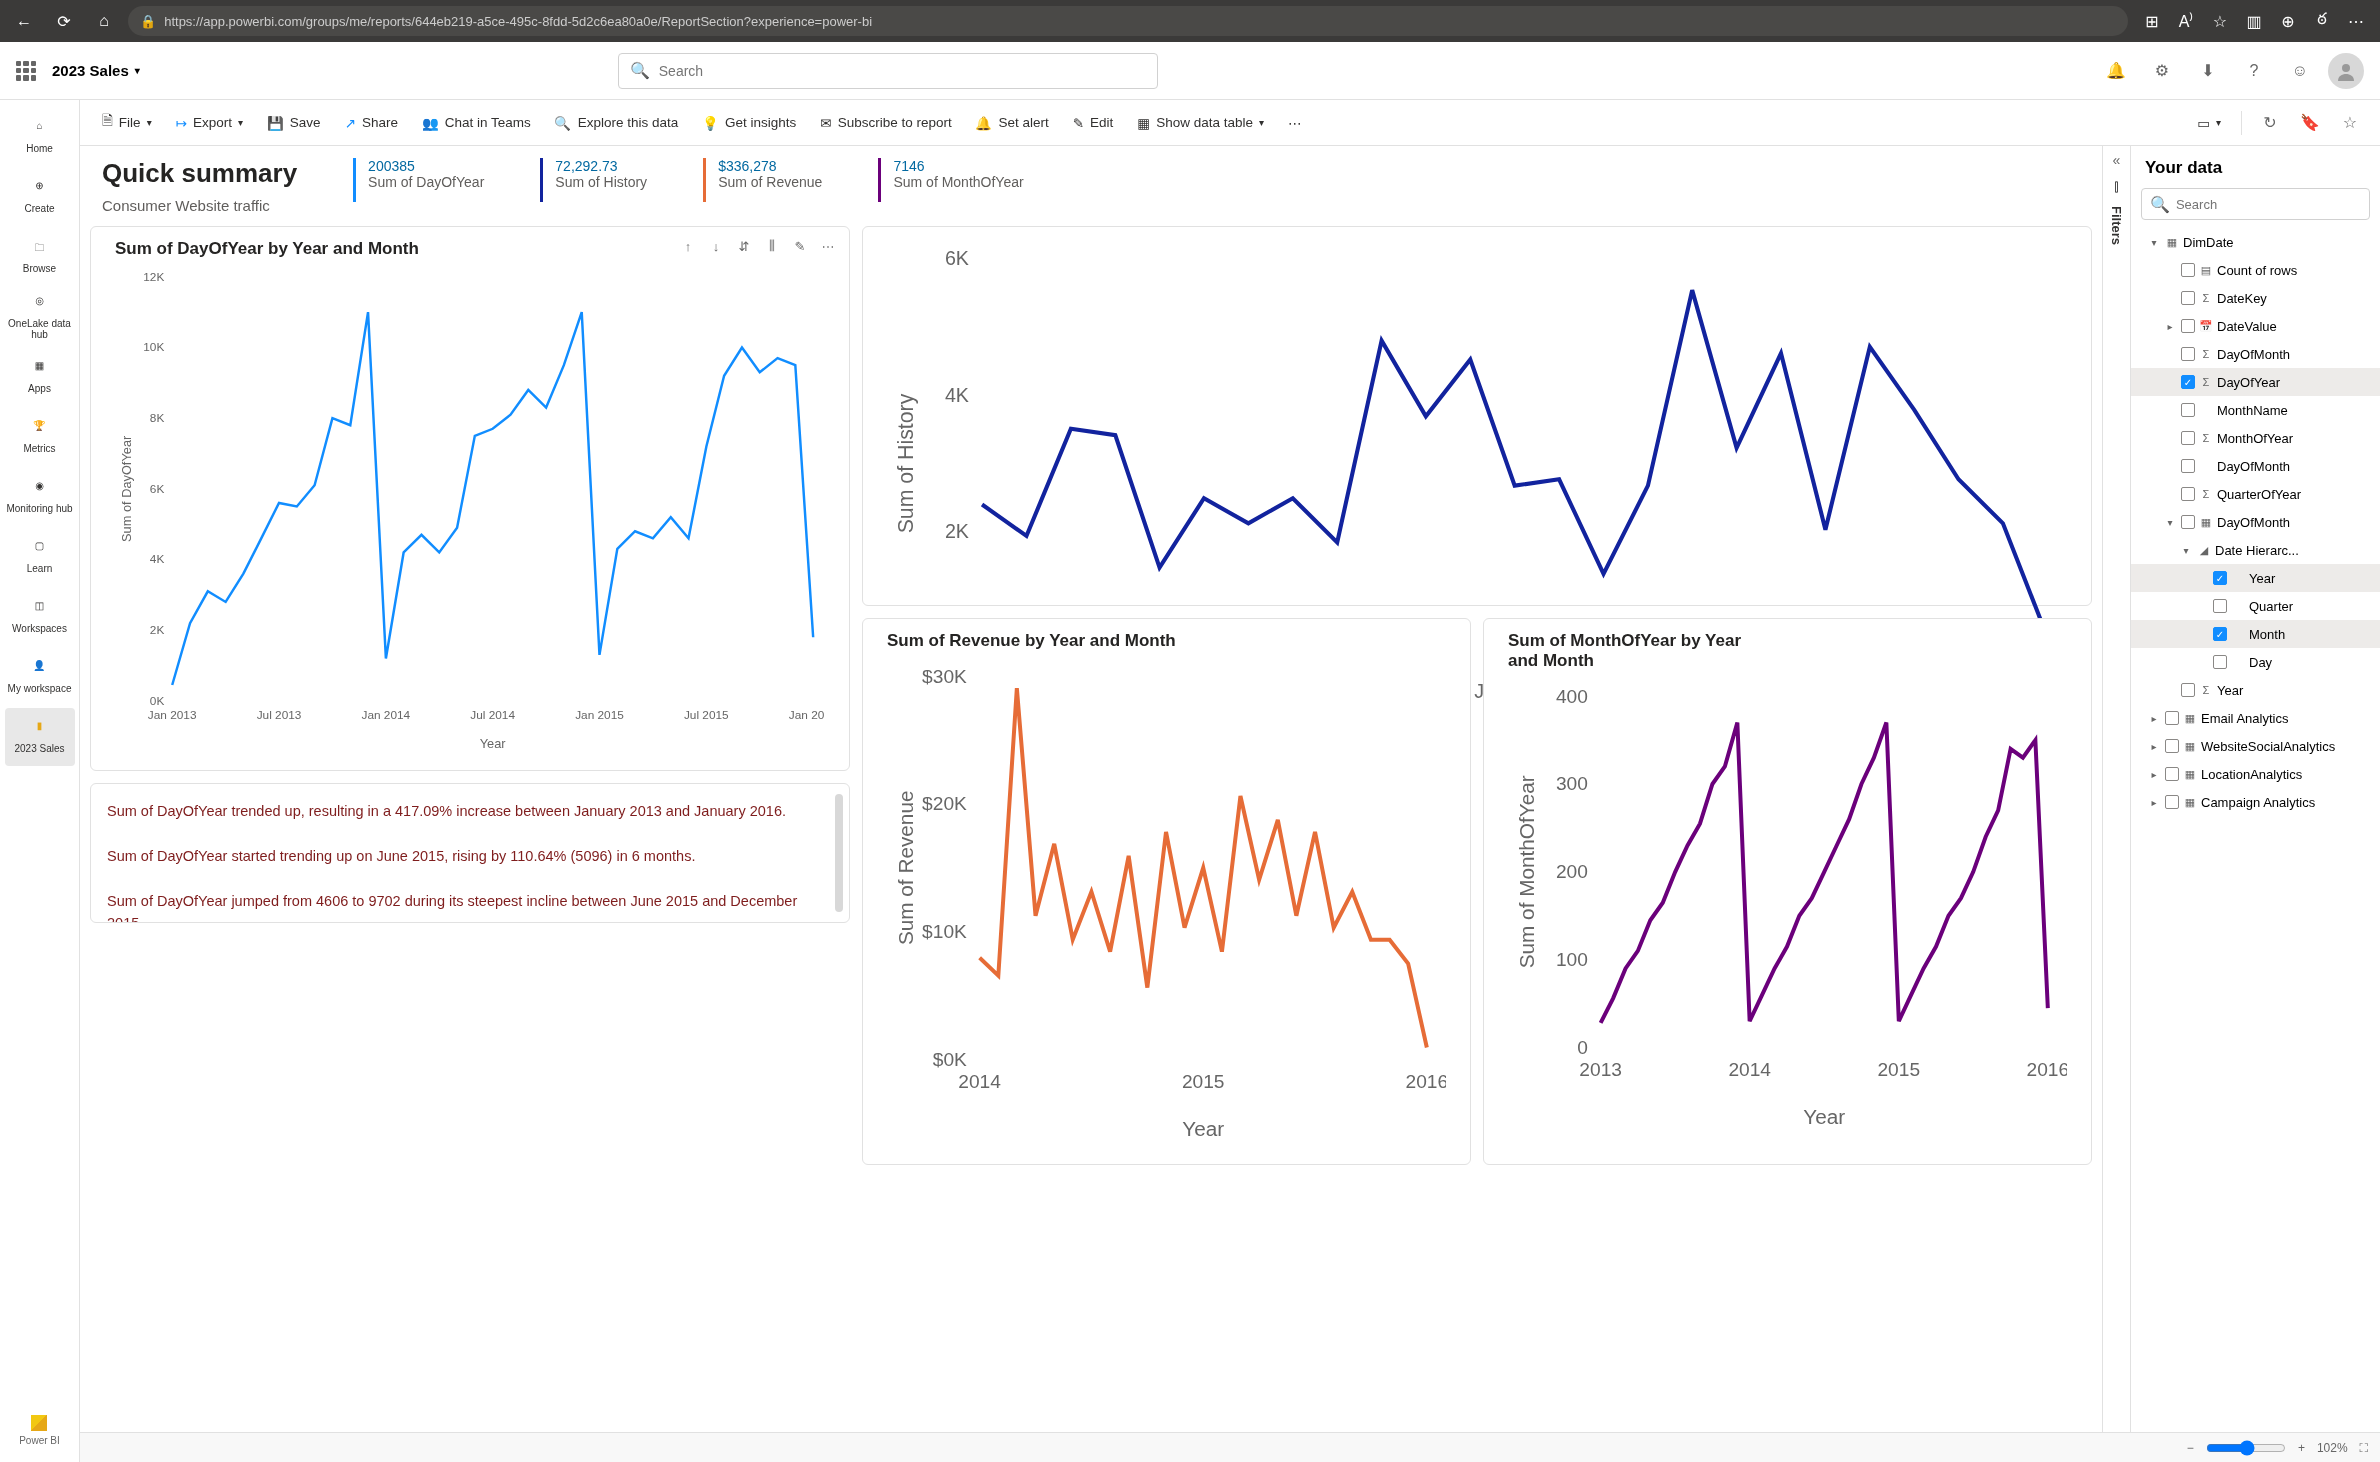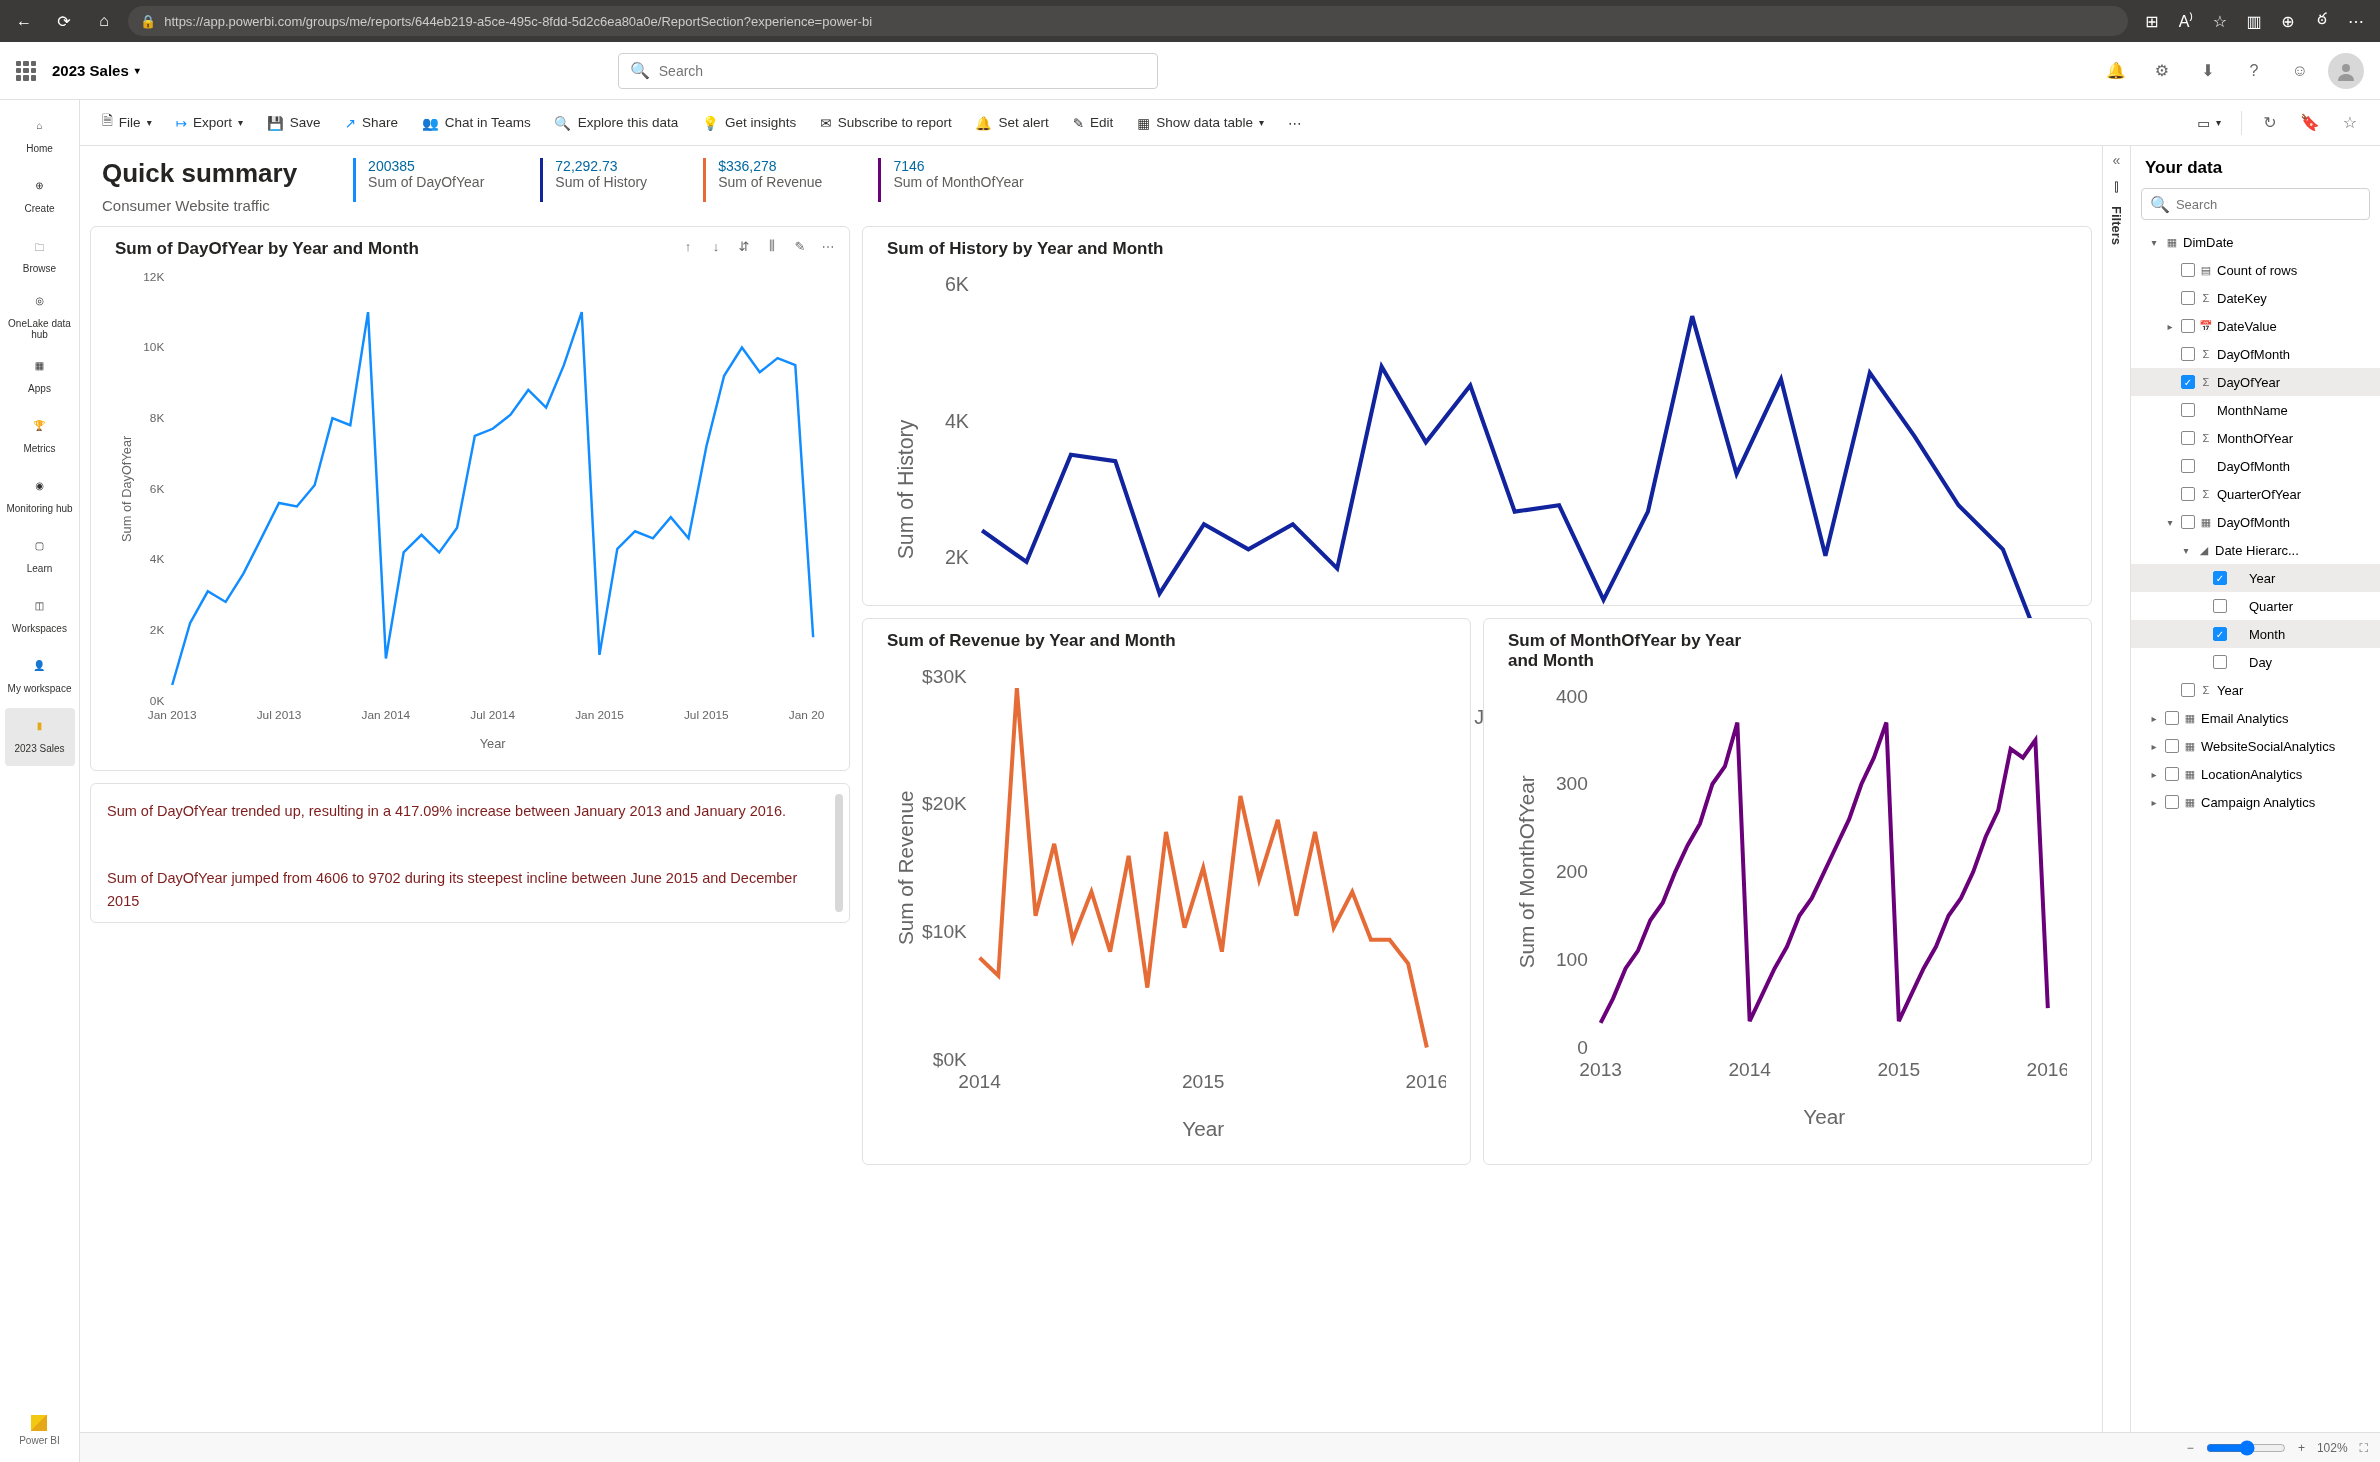--- a/index.html
+++ b/index.html
@@ -311,28 +311,27 @@
                     <text class="tick" x="491.3333333333333" y="460" text-anchor="middle">Jan 2015</text>
                     <text class="tick" x="599.6666666666667" y="460" text-anchor="middle">Jul 2015</text>
                     <text class="tick" x="708" y="460" text-anchor="middle">Jan 2016</text>
                     <text class="axis-label" x="383" y="490" text-anchor="middle">Year</text>
                     <text class="axis-label" transform="translate(16,227) rotate(-90)" text-anchor="middle">Sum of DayOfYear</text>
                     <path d="M58.0 425.9 L76.1 363.2 L94.1 330.9 L112.2 341.7 L130.2 313.0 L148.3 277.2 L166.3 241.3 L184.4 244.9 L202.4 223.4 L220.5 155.3 L238.6 162.5 L256.6 47.8 L274.7 399.0 L292.7 291.5 L310.8 273.6 L328.8 291.5 L346.9 266.4 L364.9 173.3 L383.0 166.1 L401.1 151.8 L419.1 126.7 L437.2 144.6 L455.2 101.6 L473.3 47.8 L491.3 395.4 L509.4 287.9 L527.4 270.0 L545.5 277.2 L563.6 255.7 L581.6 277.2 L599.7 184.0 L617.7 112.3 L635.8 83.7 L653.8 108.8 L671.9 94.4 L689.9 101.6 L708.0 377.5 " fill="none" stroke="#118dff" stroke-width="2.5"></path>
                   </svg>
               </div>
               <div class="insights-card">
                 <p>Sum of DayOfYear trended up, resulting in a 417.09% increase between January 2013 and January 2016.</p><br>
-                <br>
+                <p>Sum of DayOfYear started trending up on June 2015, rising by 110.64% (5096) in 6 months.</p><br>
                 <p>Sum of DayOfYear jumped from 4606 to 9702 during its steepest incline between June 2015 and December 2015</p>
               </div>
             </div>
 
             <div class="right-col">
               <div class="card">
-                <div class="card-title">Sum of History by Year and Month</div>
                 <svg class="chart-svg" id="svg-history" viewBox="0 0 720 320">
                     <text class="tick" x="50" y="266" text-anchor="end">0K</text>
                     <text class="tick" x="50" y="182.66666666666669" text-anchor="end">2K</text>
                     <text class="tick" x="50" y="99.33333333333334" text-anchor="end">4K</text>
                     <text class="tick" x="50" y="16" text-anchor="end">6K</text>
                     <text class="tick" x="58" y="280" text-anchor="middle">Jan 2014</text>
                     <text class="tick" x="139.25" y="280" text-anchor="middle">Apr 2014</text>
                     <text class="tick" x="220.5" y="280" text-anchor="middle">Jul 2014</text>
                     <text class="tick" x="301.75" y="280" text-anchor="middle">Oct 2014</text>
                     <text class="tick" x="383" y="280" text-anchor="middle">Jan 2015</text>

